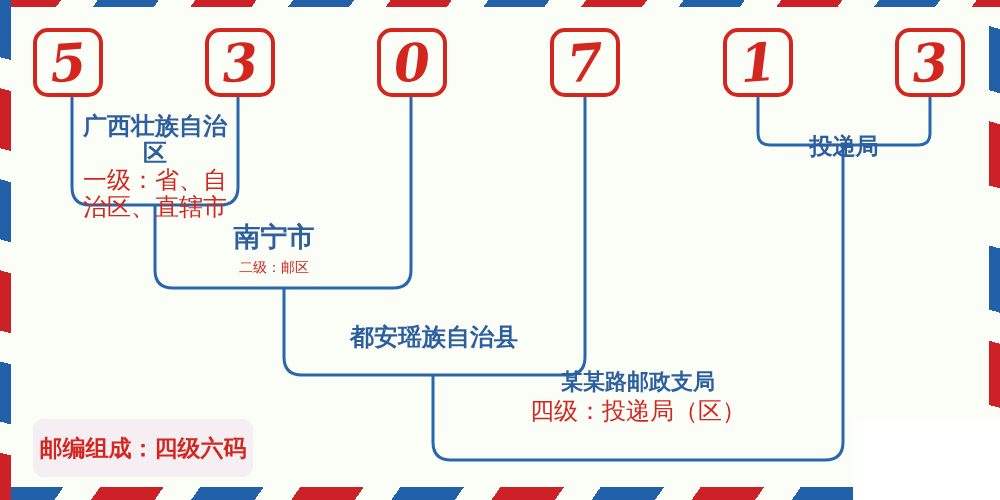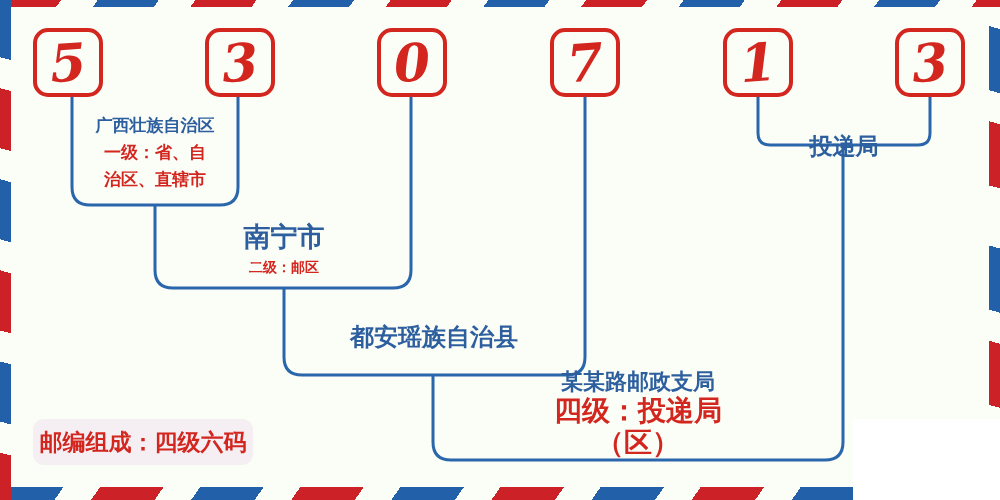--- a/index.html
+++ b/index.html
@@ -46,38 +46,38 @@
     font-family:"DejaVu Serif",serif;font-style:italic;font-weight:bold;
     font-size:52px;line-height:1;color:var(--red);
     transform:rotate(-4deg);
   }
   
   .connectors{position:absolute;left:0;top:0;width:1000px;height:500px;}
   .connectors path{fill:none;stroke:var(--blue-line);stroke-width:3px;}
   
   .lvl{position:absolute;text-align:center;}
   .lvl .t-blue{color:var(--blue-text);font-weight:bold;}
-  .lvl .t-red{color:var(--red);font-weight:bold;}
-  .lvl1{left:73px;top:112px;width:164px;font-size:17px;line-height:27px;}
-  .lvl2{left:159px;top:221px;width:250px;}
+  .lvl .t-red{color:var(--red);font-weight:normal;}
+  .lvl1{left:73px;top:112px;width:164px;font-size:24px;line-height:27px;}
+  .lvl2{left:149px;top:221px;width:250px;}
   .lvl2 .t-blue{font-size:27px;line-height:32px;}
   .lvl2 .t-red{font-size:14px;line-height:29px;}
   .lvl3{left:309px;top:310px;width:250px;}
   .lvl3 .t-blue{font-size:24px;line-height:29px;margin-top:12px;}
   .lvl3 .t-red{font-size:22px;line-height:28px;}
   .lvl4{left:513px;top:368px;width:250px;}
   .lvl4 .t-blue{font-size:22px;line-height:27px;}
-  .lvl4 .t-red{font-size:28px;line-height:32px;text-align:center;}
+  .lvl4 .t-red{font-size:24px;line-height:32px;text-align:center;}
   .delivery-label{
     position:absolute;left:784px;top:105px;width:120px;text-align:center;
     color:var(--blue-text);font-weight:bold;font-size:23px;line-height:27px;margin-top:28px;
   }
   
   .badge{
-    position:absolute;left:33px;top:419px;width:220px;height:46px;
+    position:absolute;left:33px;top:419px;width:220px;height:58px;
     background:var(--badge-bg);border-radius:11px;
     display:flex;align-items:center;justify-content:center;
     color:var(--red);font-weight:bold;font-size:23px;
   }
   
   .white-patch{position:absolute;left:853px;top:419px;width:147px;height:81px;background:#ffffff;}
 </style>
 </head>
 <body>
 

